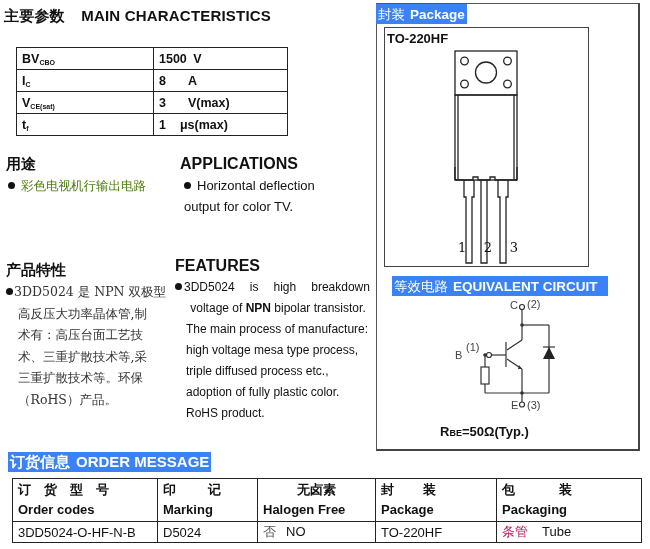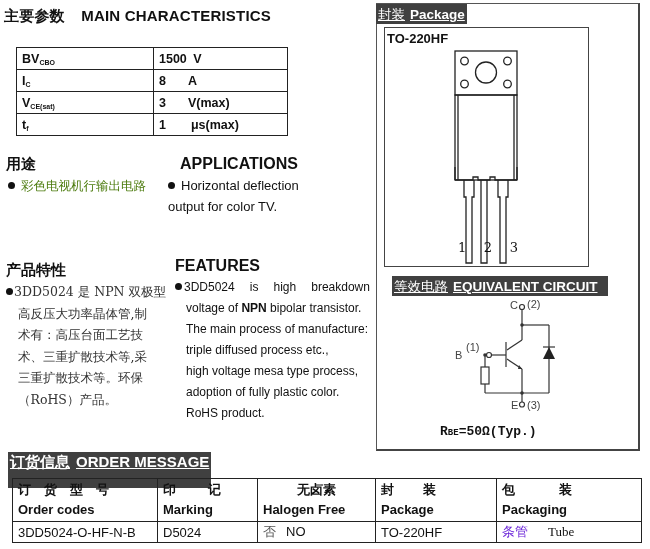--- a/index.html
+++ b/index.html
@@ -18,21 +18,21 @@
   table.mc sub { font-size:7px; vertical-align:-2px; }
   .unit { display:inline-block; }
 
   
   .sec-h { font-weight:bold; font-size:15px; }
   .body-txt { font-size:12.5px; line-height:21px; }
   .bullet { display:inline-block; width:7px; height:7px; border-radius:50%; background:#111; margin-right:6px; vertical-align:1px; }
 
   
   .panel { left:376px; top:3px; width:264px; height:448px; border:1px solid #555; border-right:2px solid #444; border-bottom:2px solid #444; box-sizing:border-box; }
-  .blackbar { background:#404040; color:#fff; font-weight:bold; font-size:13.5px; height:20px; line-height:20px; padding:0 2px; white-space:nowrap;text-decoration:underline; }
+  .blackbar { background:#3b82f6; color:#fff; font-weight:bold; font-size:13.5px; height:20px; line-height:20px; padding:0 2px; white-space:nowrap; }
   .blackbar .cjk-w { font-family:"DejaVu Serif", serif; font-weight:normal; margin-right:5px; }
   .pkgbox { left:384px; top:27px; width:205px; height:240px; border:1px solid #444; box-sizing:border-box; }
 
   
   table.ord { position:absolute; left:12px; top:478px; border-collapse:collapse; width:630px; font-size:13px; }
   table.ord td { border:1px solid #222; padding:0 5px; white-space:nowrap; }
   table.ord tr.hdr td { height:42px; font-weight:bold; line-height:20px; vertical-align:middle; }
   table.ord tr.row td { height:20px; }
   .jus { display:flex; justify-content:space-between; }
 </style>
@@ -53,31 +53,31 @@
   <tr>
     <td class="p"><span>I</span><sub>C</sub></td>
     <td><span>8</span><span class="unit" style="margin-left:22px;">A</span></td>
   </tr>
   <tr>
     <td class="p"><span>V</span><sub>CE(sat)</sub></td>
     <td><span>3</span><span class="unit" style="margin-left:22px;">V(max)</span></td>
   </tr>
   <tr>
     <td class="p"><span>t</span><sub>f</sub></td>
-    <td><span>1</span><span class="unit" style="margin-left:25px;">μs(max)</span></td>
+    <td><span>1</span><span class="unit" style="margin-left:14px;">μs(max)</span></td>
   </tr>
 </tbody>
   </table>
 
 <div class="abs sec-h cjk-bold" style="left:6px;top:155px;">用途</div>
 <div class="abs sec-h" style="left:180px;top:155px;font-size:16px;">APPLICATIONS</div>
 <div class="abs body-txt cjk" style="left:8px;top:175px;color:#4d7c0f;">
   <span class="bullet"></span><span>彩色电视机行输出电路</span>
 </div>
-<div class="abs body-txt" style="left:168px;top:175px;font-size:13px;">
+<div class="abs body-txt" style="left:184px;top:175px;font-size:13px;">
   <div><span class="bullet"></span><span>Horizontal deflection</span></div>
   <div>output for color TV.</div>
 </div>
 
 <div class="abs sec-h cjk-bold" style="left:6px;top:261px;">产品特性</div>
 <div class="abs body-txt cjk" style="left:6px;top:281px;width:160px;font-size:12.5px;line-height:21.5px;color:#333;">
   <div><span class="bullet" style="margin-right:1px;"></span><span>3DD5024 是 NPN 双极型</span></div>
   <div style="padding-left:12px;">高反压大功率晶体管,制</div>
   <div style="padding-left:12px;">术有：高压台面工艺技</div>
   <div style="padding-left:12px;">术、三重扩散技术等,采</div>
@@ -86,24 +86,24 @@
 </div>
 
 <div class="abs sec-h" style="left:175px;top:257px;font-size:16px;">FEATURES</div>
 <div class="abs" style="left:175px;top:277px;width:195px;font-size:12px;line-height:21px;">
   <div class="jus">
       <span><span class="bullet" style="margin-right:2px;"></span><span>3DD5024</span></span>
       <span>is</span>
       <span>high</span>
       <span>breakdown</span>
     </div>
-  <div style="padding-left:11px;"><span>voltage of </span><b>NPN</b><span> bipolar transistor.</span></div>
+  <div style="padding-left:11px;text-align:center;"><span>voltage of </span><b>NPN</b><span> bipolar transistor.</span></div>
   <div style="padding-left:11px;">The main process of manufacture:</div>
+  <div style="padding-left:11px;">high voltage mesa type process,</div>
   <div style="padding-left:11px;">triple diffused process etc.,</div>
-  <div style="padding-left:11px;">high voltage mesa type process,</div>
   <div style="padding-left:11px;">adoption of fully plastic color.</div>
   <div style="padding-left:11px;">RoHS product.</div>
 </div>
 
 <div class="abs panel"></div>
 <div class="abs blackbar" style="left:376px;top:4px;">
   <span class="cjk-w">封装</span><span>Package</span>
 </div>
 <div class="abs pkgbox"></div>
 <div class="abs" style="left:387px;top:31px;font-weight:bold;font-size:13px;">TO-220HF</div>
@@ -165,25 +165,25 @@
   <polygon points="78,74 82,74 79,70" fill="#333"></polygon>
 </svg>
 <div class="abs" style="left:510px;top:299px;font-size:11px;color:#444;">
   <span>C</span>
 </div>
 <div class="abs" style="left:527px;top:298px;font-size:11px;color:#444;">(2)</div>
 <div class="abs" style="left:466px;top:341px;font-size:11px;color:#444;">(1)</div>
 <div class="abs" style="left:455px;top:349px;font-size:11px;color:#444;">B</div>
 <div class="abs" style="left:511px;top:399px;font-size:11px;color:#444;">E</div>
 <div class="abs" style="left:527px;top:399px;font-size:11px;color:#444;">(3)</div>
-<div class="abs" style="left:440px;top:424px;font-family:Liberation Mono, monospace;font-weight:bold;font-size:13px;">
+<div class="abs" style="left:440px;top:424px;font-family:Liberation Sans, sans-serif;font-weight:bold;font-size:13px;">
   <span>R</span><span style="font-size:9px;">BE</span><span>=50Ω(Typ.)</span>
 </div>
 
-<div class="abs blackbar" style="left:8px;top:452px;font-size:15px;height:36px;">
+<div class="abs blackbar" style="left:8px;top:452px;font-size:15px;height:20px;">
   <span class="cjk-bold" style="margin-right:6px;">订货信息</span><span>ORDER MESSAGE</span>
 </div>
 
 <table class="ord">
   <tbody>
       <tr class="hdr">
     <td style="width:134px;">
       <div class="cjk-bold" style="display:flex;gap:13px;">
             <span>订</span>
             <span>货</span>
@@ -216,16 +216,16 @@
             <span>装</span>
           </div>
       <div>Packaging</div>
     </td>
   </tr>
   <tr class="row">
     <td>3DD5024-O-HF-N-B</td>
     <td>D5024</td>
     <td><span class="cjk" style="color:#555;">否</span><span style="margin-left:10px;">NO</span></td>
     <td>TO-220HF</td>
-    <td><span class="cjk" style="color:#6d28d9;">条管</span><span style="margin-left:20px;font-family:Liberation Serif, serif;">Tube</span></td>
+    <td><span class="cjk" style="color:#be185d;">条管</span><span style="margin-left:14px;">Tube</span></td>
   </tr>
 </tbody>
   </table>
 
 </body></html>

